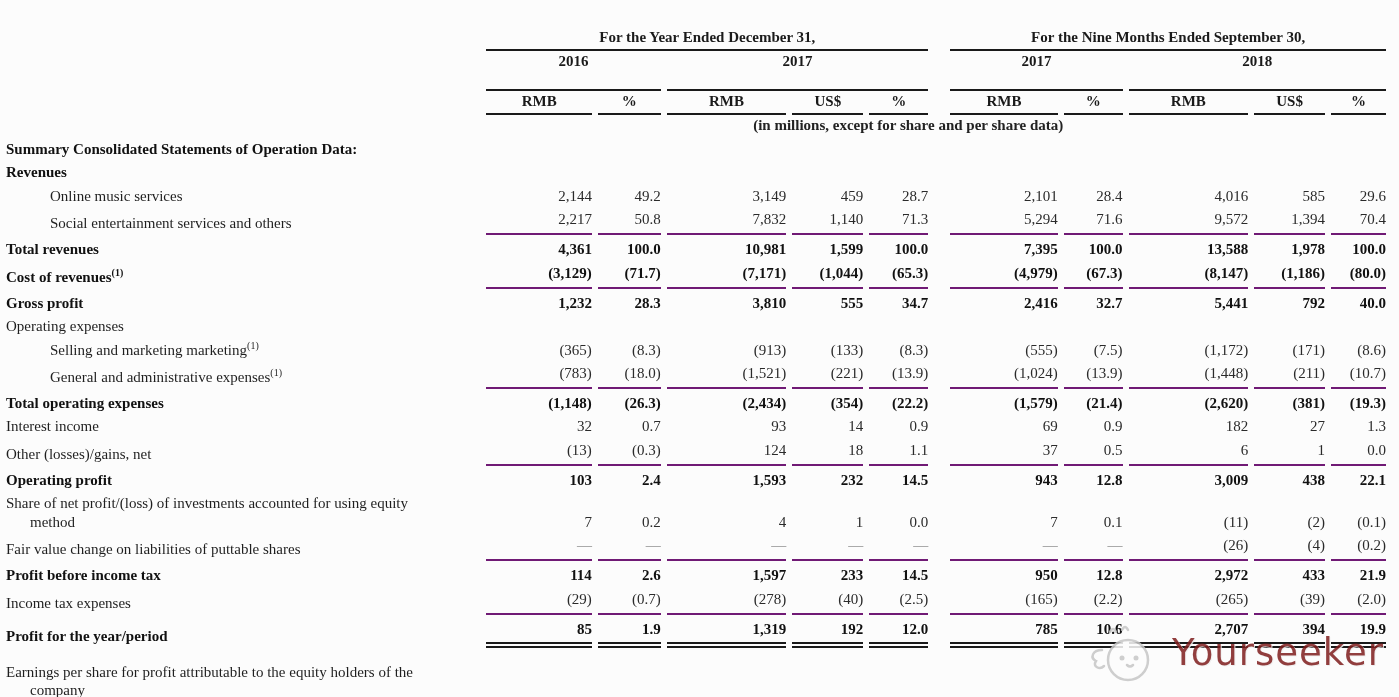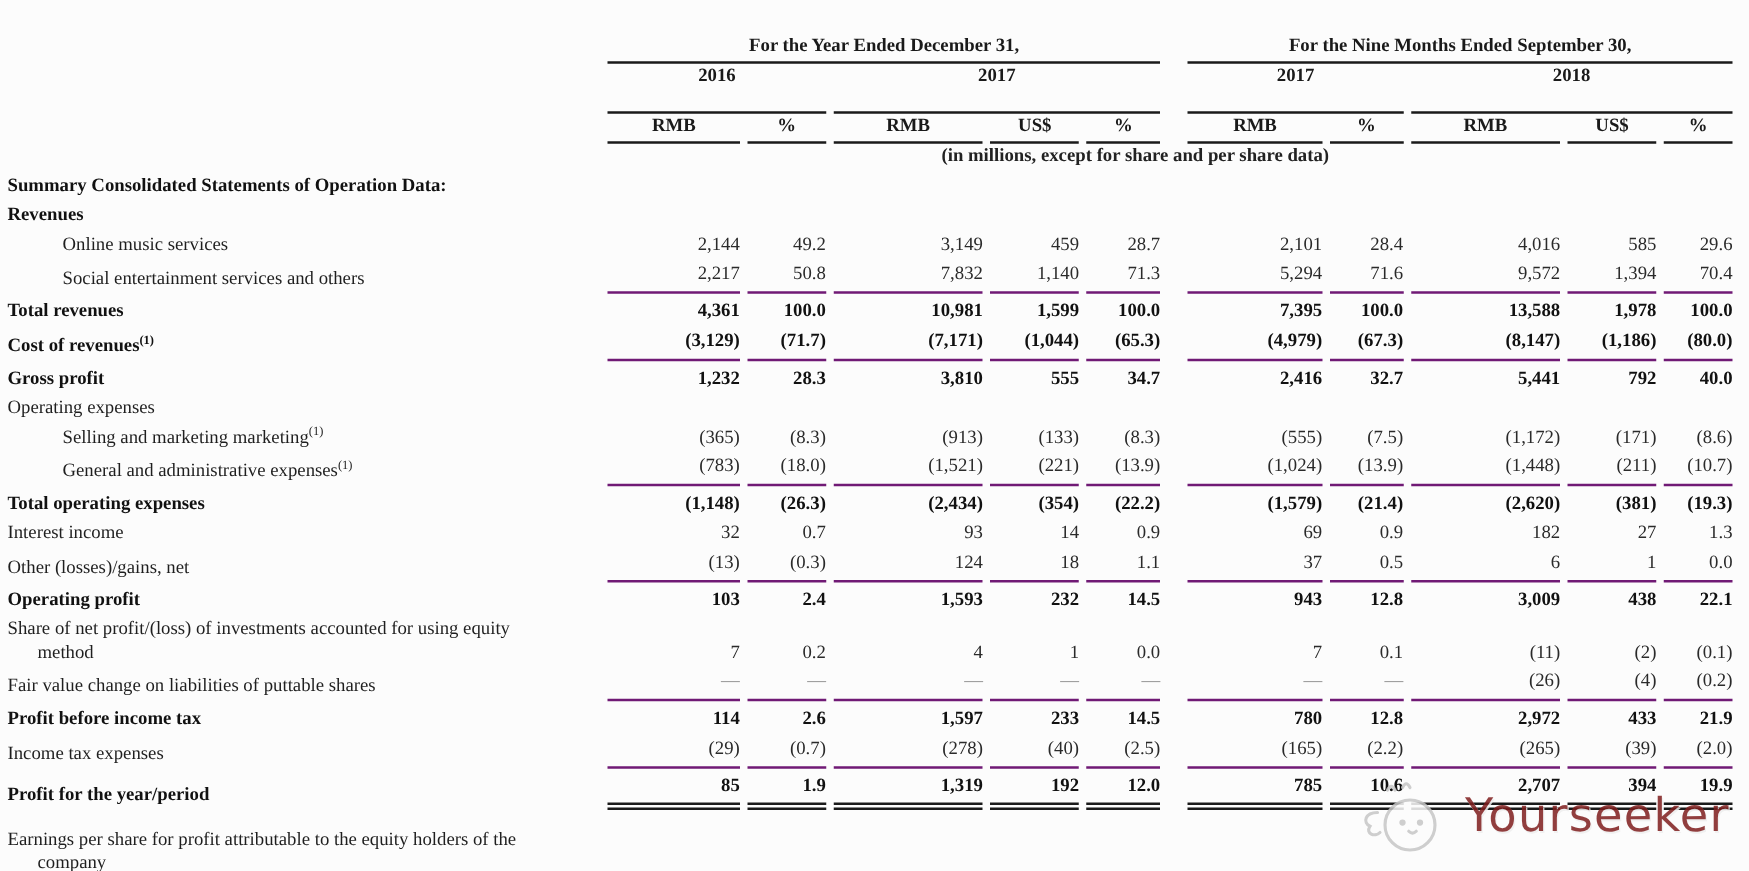--- a/index.html
+++ b/index.html
@@ -333,21 +333,21 @@
           <td class="val rule">(0.2)</td>
         </tr>
         <tr class="gap-small">
           <td class="label bold"><span>Profit before income tax</span></td>
           <td class="val bold">114</td>
           <td class="val bold">2.6</td>
           <td class="val bold">1,597</td>
           <td class="val bold">233</td>
           <td class="val bold">14.5</td>
           <td class="spacer"></td>
-          <td class="val bold">780</td>
+          <td class="val bold">950</td>
           <td class="val bold">12.8</td>
           <td class="val bold">2,972</td>
           <td class="val bold">433</td>
           <td class="val bold">21.9</td>
         </tr>
         <tr>
           <td class="label "><span>Income tax expenses</span></td>
           <td class="val rule">(29)</td>
           <td class="val rule">(0.7)</td>
           <td class="val rule">(278)</td>

